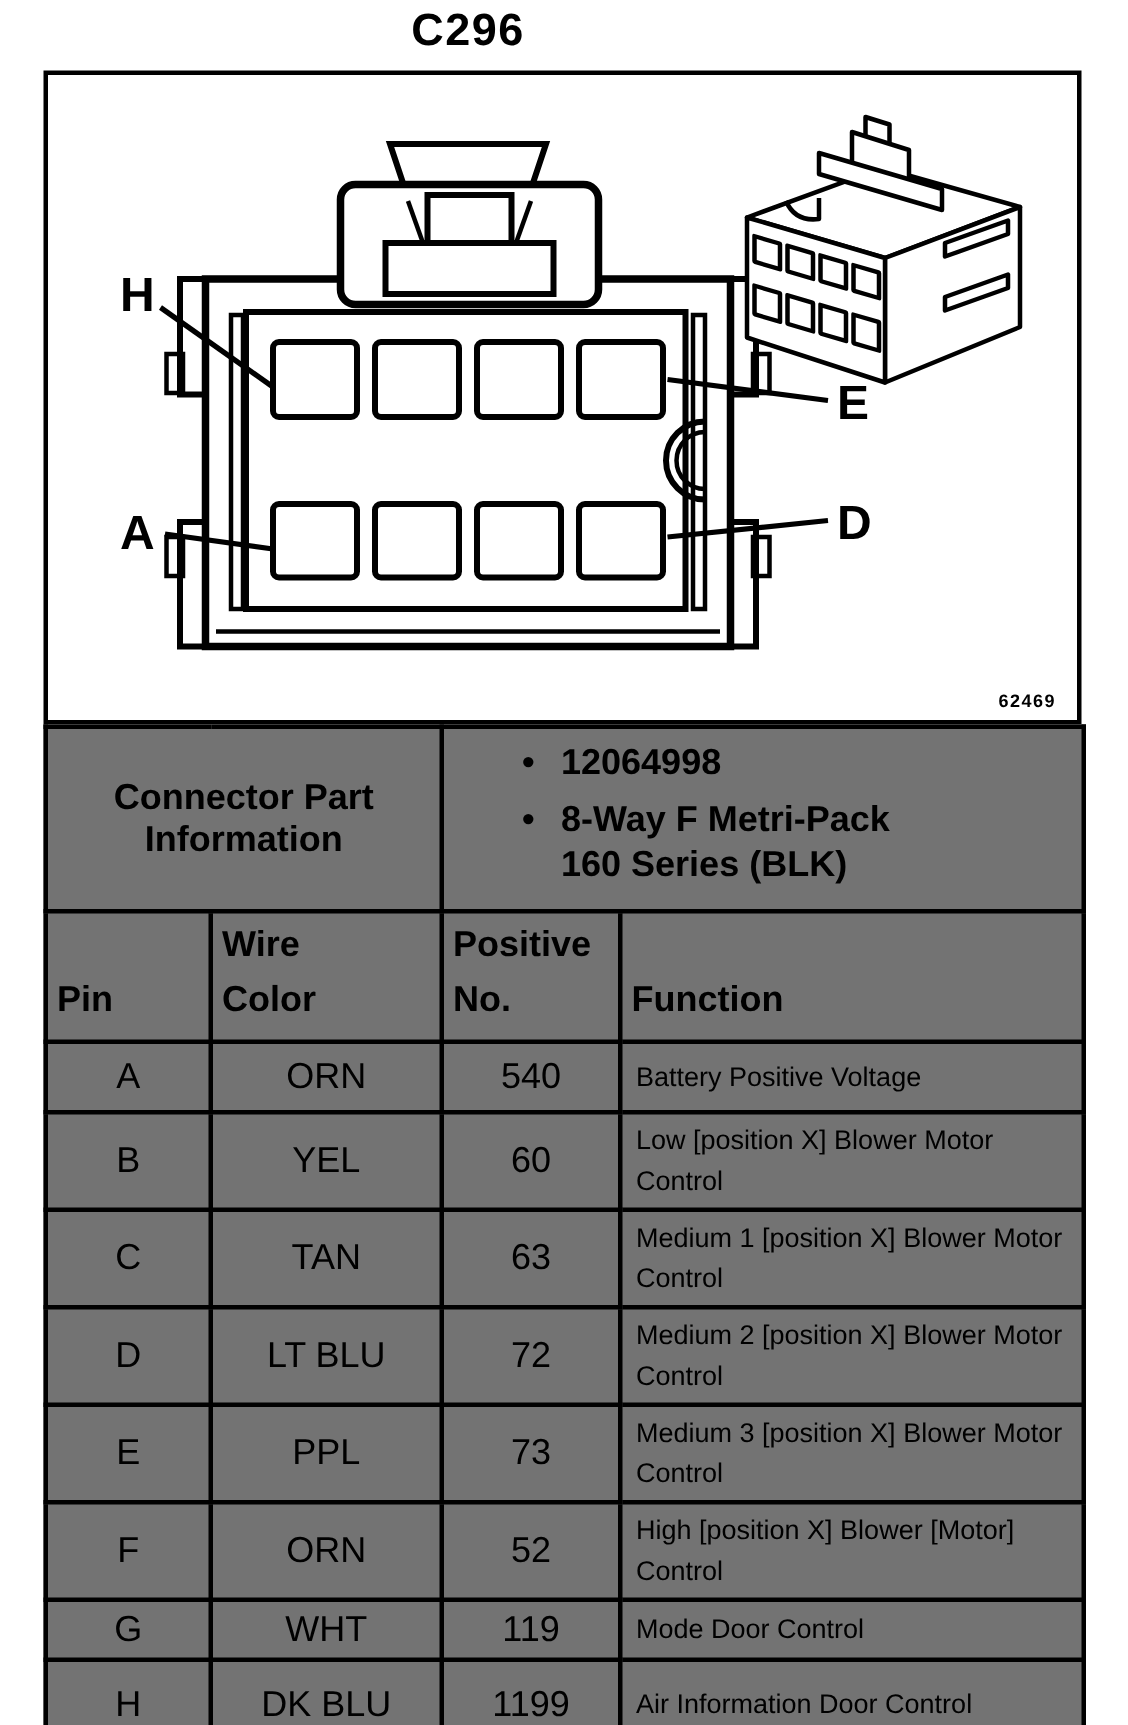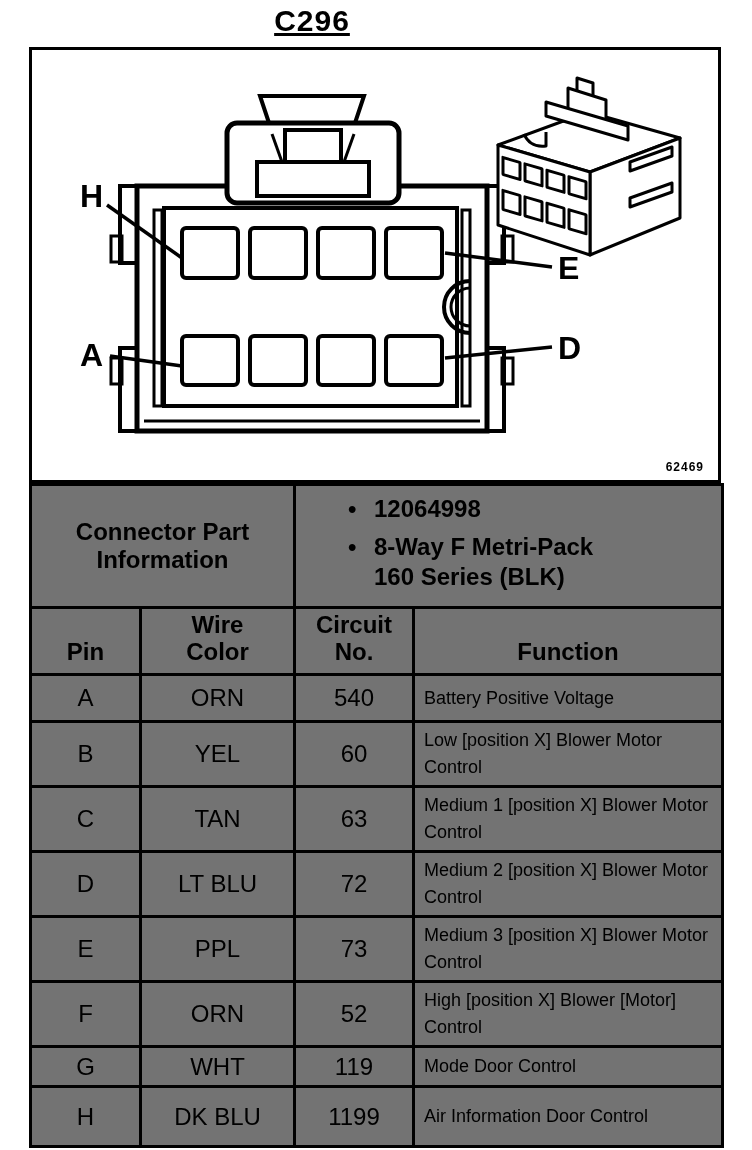--- a/index.html
+++ b/index.html
@@ -3,21 +3,21 @@
 <meta charset="utf-8">
 <style>
   html,body{margin:0;padding:0;background:#fff;}
   body{
     width:752px;height:1150px;position:relative;
     font-family:"Liberation Sans","DejaVu Sans",sans-serif;
     color:#000;-webkit-font-smoothing:antialiased;
   }
   .page-title{
     position:absolute;top:4px;left:0;width:624px;
-    text-align:center;font-size:30px;font-weight:800;letter-spacing:1px;text-decoration:underline;
+    text-align:center;font-size:30px;font-weight:800;letter-spacing:1px;
   }
   .figure-box{
     position:absolute;left:29px;top:47px;width:692px;height:436px;
     border:3px solid #000;box-sizing:border-box;background:#fff;
   }
   .figure-box svg{display:block;}
   .fig-num{
     position:absolute;right:14px;bottom:6px;
     font-size:12px;font-weight:700;letter-spacing:1px;
   }
@@ -46,21 +46,21 @@
   .cell-info-heading span{display:inline-block;max-width:210px;}
   .cell-bullets{vertical-align:top;font-size:24px;font-weight:700;}
   .bullet-list{list-style:none;margin:6px 0 12px 0;padding:0 0 0 46px;}
   .bullet-list li{
     position:relative;padding-left:26px;max-width:255px;
     line-height:30px;margin-bottom:8px;
   }
   .bullet-list li::before{content:"\2022";position:absolute;left:0;top:0;}
 
   th{font-size:24px;font-weight:700;vertical-align:bottom;
-     text-align:center;padding-bottom:8px !important;line-height:27px;}
+     text-align:left;padding-bottom:8px !important;line-height:37px;}
   th .wrap-narrow{display:inline-block;max-width:82px;}
 
   td.c-pin,td.c-wire,td.c-circuit{
     text-align:center;vertical-align:middle;font-size:24px;font-weight:500;
   }
   td.c-func{
     text-align:left;vertical-align:middle;
     font-size:18px;font-weight:500;line-height:27px;
     padding-left:9px !important;padding-right:10px !important;
   }
@@ -171,21 +171,21 @@
       <ul class="bullet-list">
         <li>12064998</li>
         <li>8-Way F Metri-Pack 160 Series (BLK)</li>
       </ul>
     </td>
   </tr>
 
   <tr class="row-head">
     <th><span>Pin</span></th>
     <th><span class="wrap-narrow">Wire Color</span></th>
-    <th><span class="wrap-narrow">Circuit No.</span></th>
+    <th><span class="wrap-narrow">Positive No.</span></th>
     <th><span>Function</span></th>
   </tr>
 
   <tr class="rh-1">
     <td class="c-pin">A</td>
     <td class="c-wire">ORN</td>
     <td class="c-circuit">540</td>
     <td class="c-func">Battery Positive Voltage</td>
   </tr>
   <tr class="rh-2">

